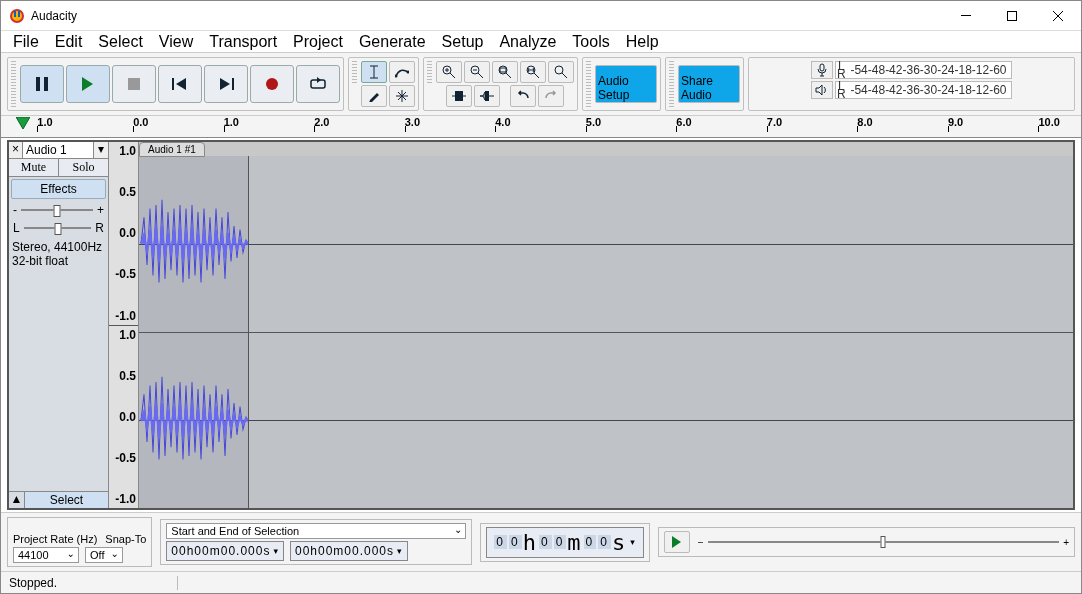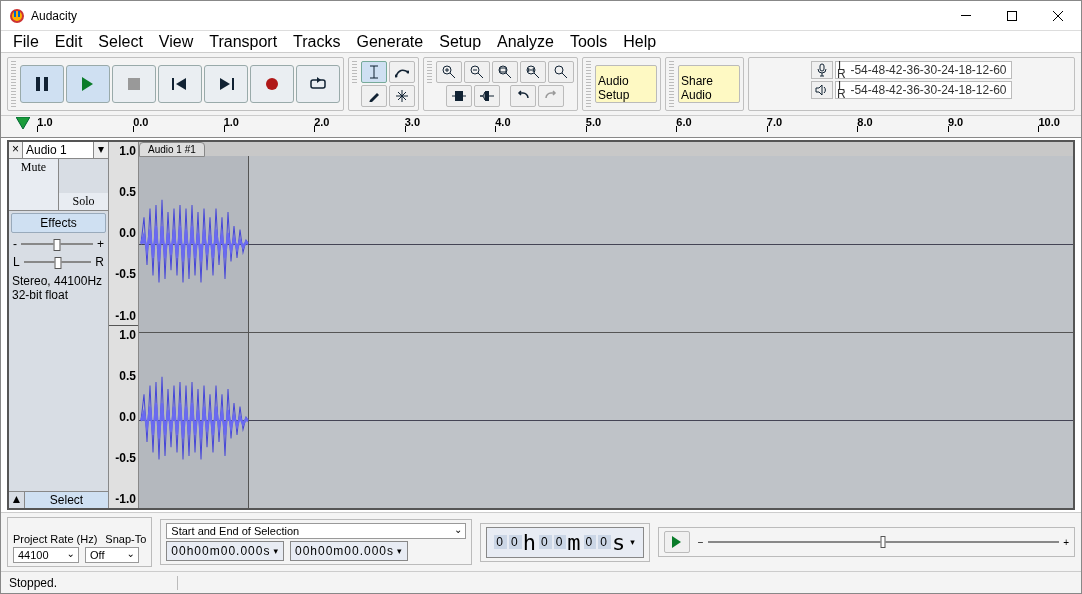--- a/index.html
+++ b/index.html
@@ -16,21 +16,21 @@
 .toolbars { display: flex; align-items: stretch; padding: 4px 6px; gap: 4px; border-bottom: 1px solid #ccc; background: #f4f4f4; flex-wrap: nowrap; }
 .tool-group { display: flex; align-items: center; gap: 2px; border: 1px solid #c0c0c0; padding: 3px; background: #f4f4f4; border-radius: 2px; }
 .grip { width: 5px; align-self: stretch; background: repeating-linear-gradient(to bottom, #bbb 0 1px, transparent 1px 3px); margin-right: 2px; }
 
 .transport-btn { width: 44px; height: 38px; border: 1px solid #9aa; background: #cfe0f2; display:flex; align-items:center; justify-content:center; border-radius:3px; }
 .transport-btn.light { background: #eaeef2; }
 
 .tool-btn { width: 26px; height: 22px; border: 1px solid #bbb; background: #f0f0f0; display:flex;align-items:center;justify-content:center; border-radius:2px; }
 .tool-btn.sel { background:#cfe0f2; border-color:#7a9; }
 
-.big-tool { width: 62px; height: 38px; border:1px solid #bbb; background:#fef9c3; display:flex; flex-direction:column; align-items:center; justify-content:center; border-radius:2px; gap:8px; font-size:11px; padding:2px; }
+.big-tool { width: 62px; height: 38px; border:1px solid #bbb; background:#0ea5e9; display:flex; flex-direction:column; align-items:center; justify-content:center; border-radius:2px; gap:8px; font-size:11px; padding:2px; }
 
 .meters { display:flex; flex-direction:column; gap:2px; flex:1; min-width:220px; }
 .meter-row { display:flex; align-items:center; gap:2px; }
 .meter-icon { width:22px; height:18px; border:1px solid #bbb; display:flex;align-items:center;justify-content:center; background:#f0f0f0; }
 .meter-scale { flex:1; height:18px; border:1px solid #bbb; background:#fff; position:relative; display:flex; align-items:center; font-size:9px; color:#333; }
 .meter-scale .lr { width:10px; text-align:center; font-size:8px; line-height:8px; }
 .meter-scale .ticks { flex:1; display:flex; justify-content:space-between; padding:0 4px; }
 
 .timeline { height: 22px; display:flex; align-items:center; border-bottom:1px solid #888; background:#f4f4f4; position:relative; padding-left: 15px; }
 .timeline .playhead { position:absolute; left:15px; top:1px; }
@@ -39,21 +39,21 @@
 .timeline .tick::before { content:""; position:absolute; left:0; bottom:-4px; width:1px; height:6px; background:#000; }
 
 .tracks-area { flex:1; display:flex; border:2px solid #555; margin:2px 6px; background:#c8c8c8; overflow:hidden; }
 .track-panel { width:100px; background:#d8dde4; border-right:1px solid #888; display:flex; flex-direction:column; font-size:10px; }
 .track-header { display:flex; border-bottom:1px solid #888; }
 .track-header .close { width:14px; text-align:center; border-right:1px solid #888; background:#eee; }
 .track-header .name { flex:1; padding:1px 3px; background:#fff; border-right:1px solid #888; }
 .track-header .dd { width:14px; text-align:center; background:#eee; }
 .track-btns { display:flex; border-bottom:1px solid #888; }
 .track-btns > div { flex:1; text-align:center; padding:1px; border-right:1px solid #888; background:#e8ecf2;font-family:Liberation Serif, serif; }
-.track-btns > div:last-child { border-right:none;margin-top:34px; }
+.track-btns > div:last-child { border-right:none; }
 .effects-btn { text-align:center; padding:2px; background:#cfe0f2; border:1px solid #9ab; margin:2px; border-radius:2px; }
 .slider-row { display:flex; align-items:center; justify-content:space-between; padding:2px 4px; font-size:10px; }
 .slider-mini { flex:1; height:2px; background:#888; margin:0 4px; position:relative; }
 .slider-mini::after { content:""; position:absolute; left:50%; top:-4px; width:5px; height:10px; background:#fff; border:1px solid #555; transform:translateX(-50%); }
 .track-info { padding:3px; font-size:10px; color:#000; }
 .track-footer { margin-top:auto; display:flex; border-top:1px solid #888; }
 .track-footer .collapse { width:16px; text-align:center; background:#d8dde4; border-right:1px solid #888; }
 .track-footer .select { flex:1; text-align:center; background:#cfe0f2; padding:1px; }
 
 .amp-scale { width:30px; background:#e0e0e0; border-right:1px solid #888; display:flex; flex-direction:column; }
@@ -111,21 +111,21 @@
       </svg>
     </div>
 </div>
 
 <div class="menubar">
   <span class="menu-item">File</span>
   <span class="menu-item">Edit</span>
   <span class="menu-item">Select</span>
   <span class="menu-item">View</span>
   <span class="menu-item">Transport</span>
-  <span class="menu-item">Tracks</span>
+  <span class="menu-item">Project</span>
   <span class="menu-item">Generate</span>
   <span class="menu-item">Setup</span>
   <span class="menu-item">Analyze</span>
   <span class="menu-item">Tools</span>
   <span class="menu-item">Help</span>
 </div>
 
 <div class="toolbars">
 
   <div class="tool-group">
@@ -441,21 +441,21 @@
 </div>
 
 <div class="bottom-toolbars">
   <div class="field-group">
     <div style="display:flex;gap:8px">
       <span class="field-label">Project Rate (Hz)</span>
       <span class="field-label">Snap-To</span>
     </div>
     <div style="display:flex;gap:6px">
       <div class="field-select" style="width:66px">44100</div>
-      <div class="field-select" style="width:54px">Off</div>
+      <div class="field-select" style="width:38px">Off</div>
     </div>
   </div>
 
   <div class="field-group" style="flex:0 0 auto">
     <div class="field-select" style="width:300px">Start and End of Selection</div>
     <div style="display:flex;gap:6px">
       <div class="time-counter">
           <span>00h00m00.000s</span>
           <span class="dd">▾</span>
         </div>

